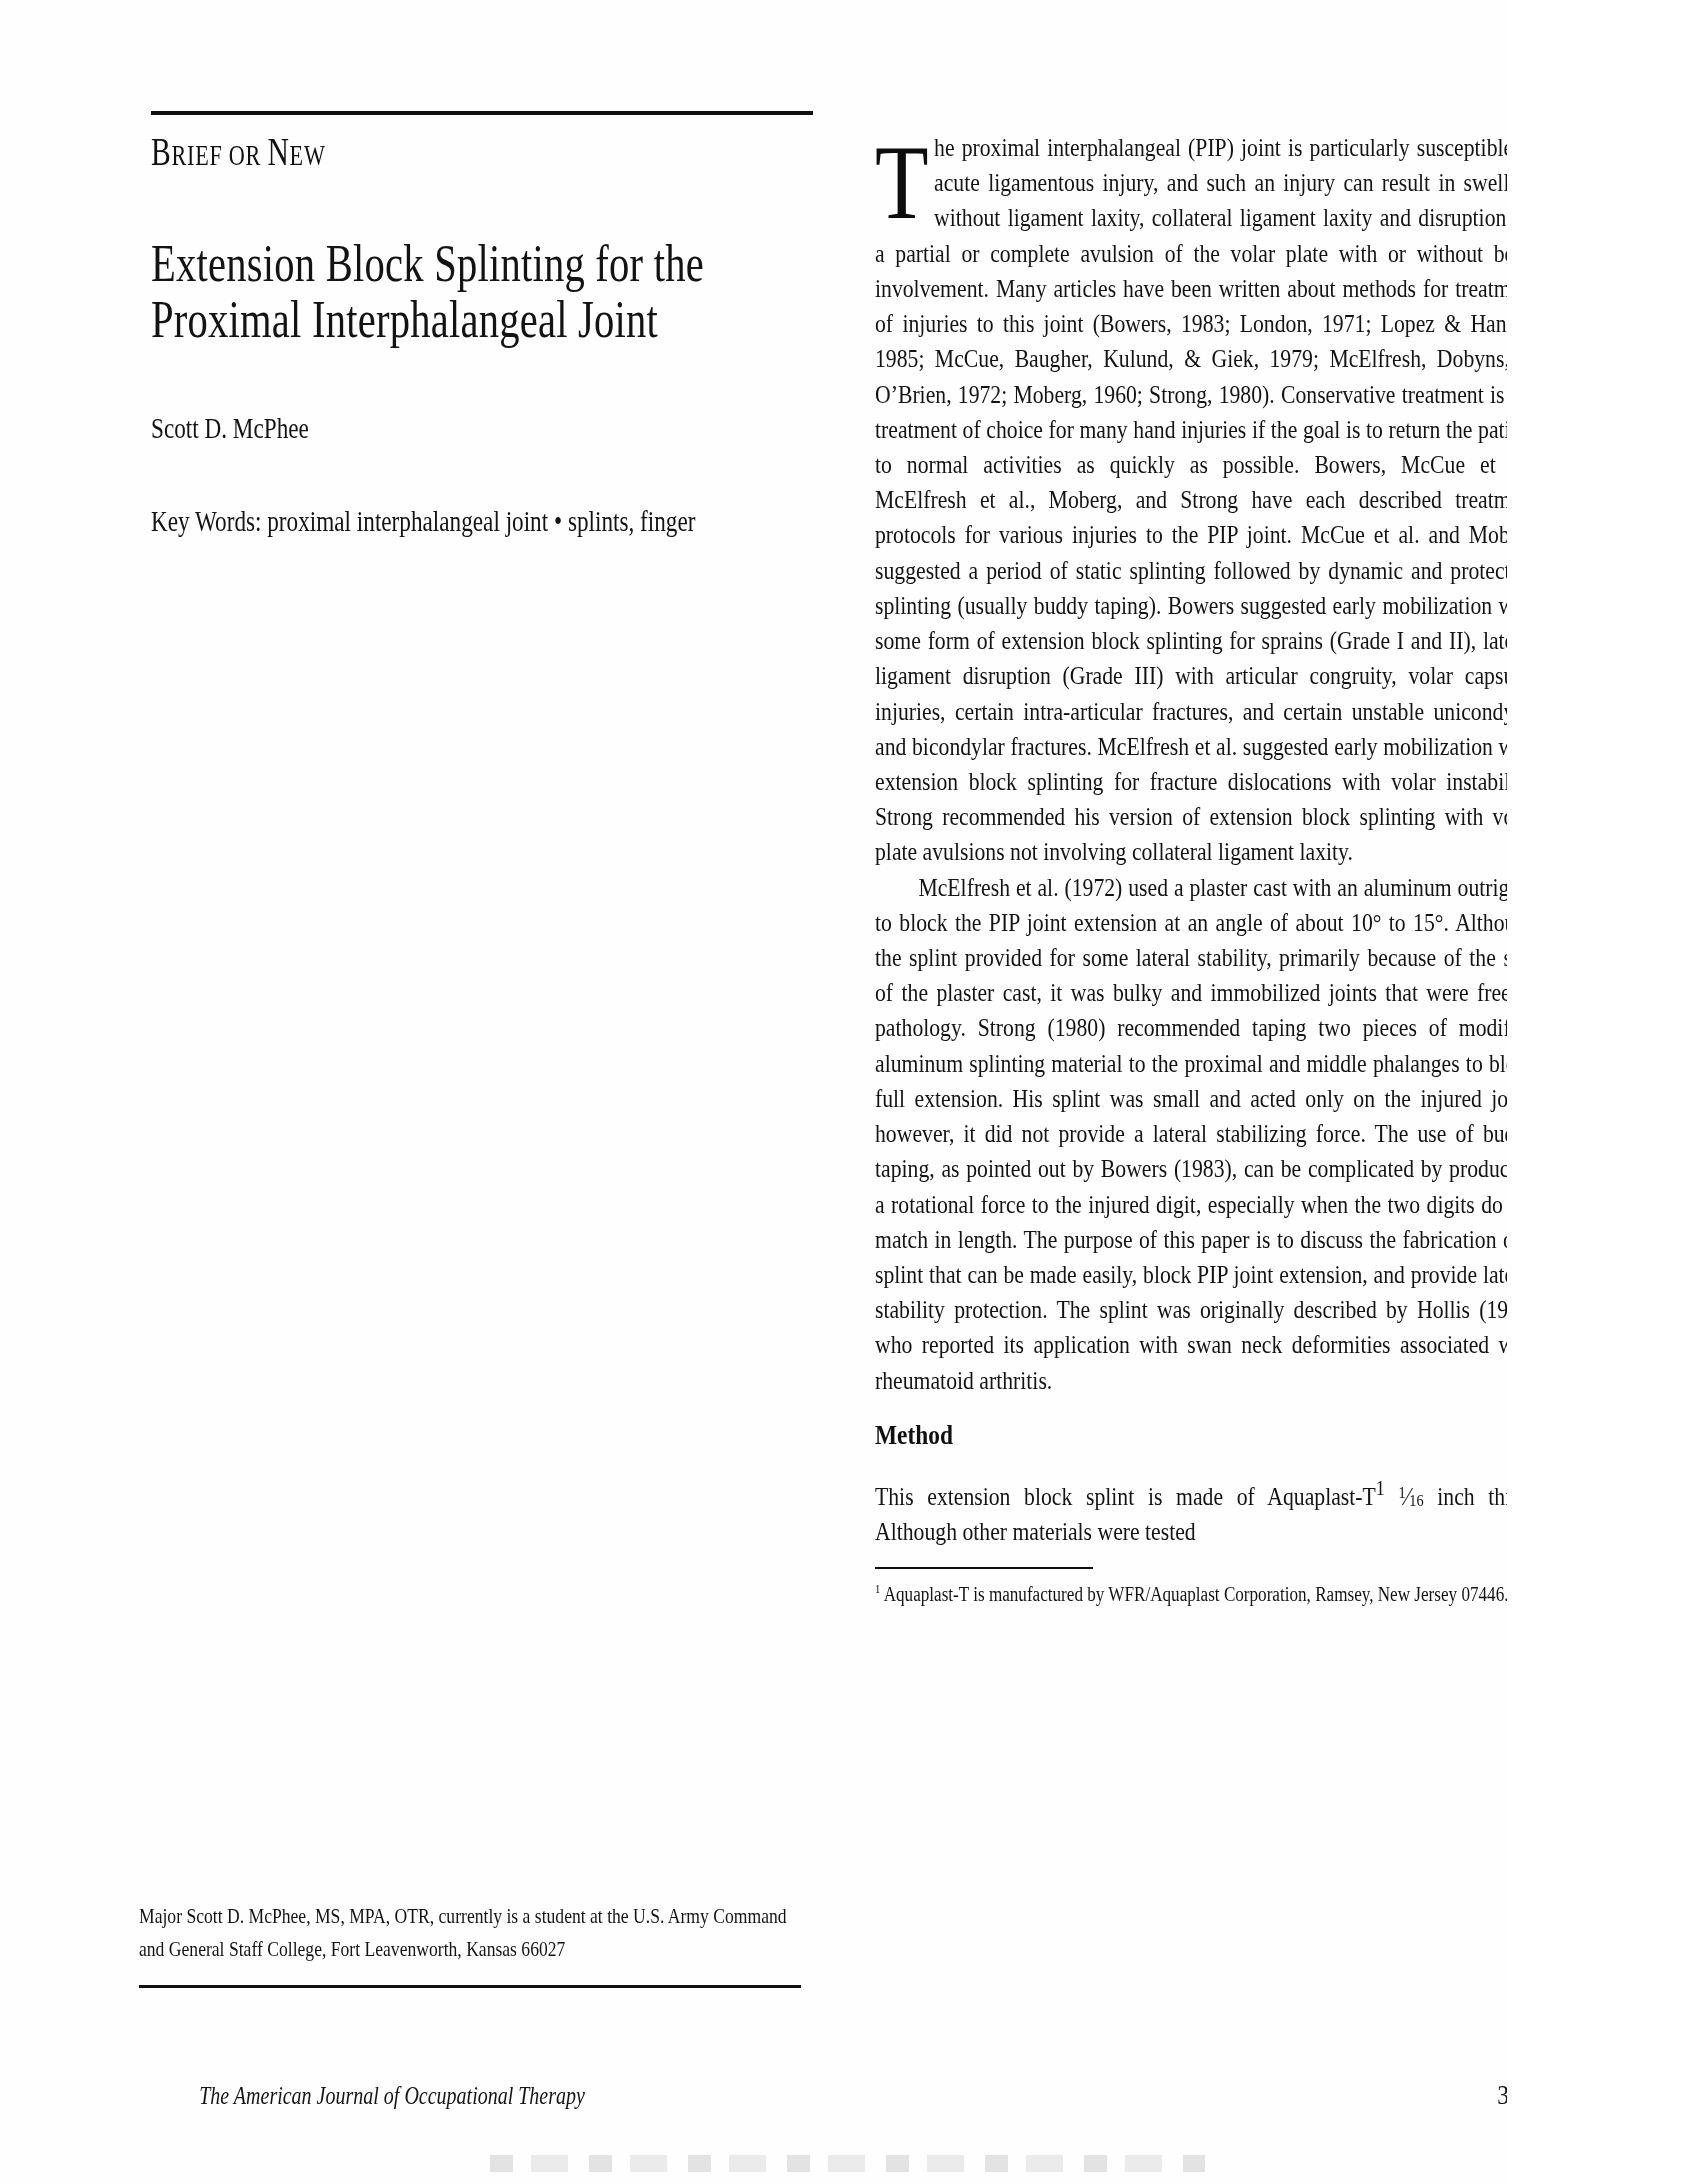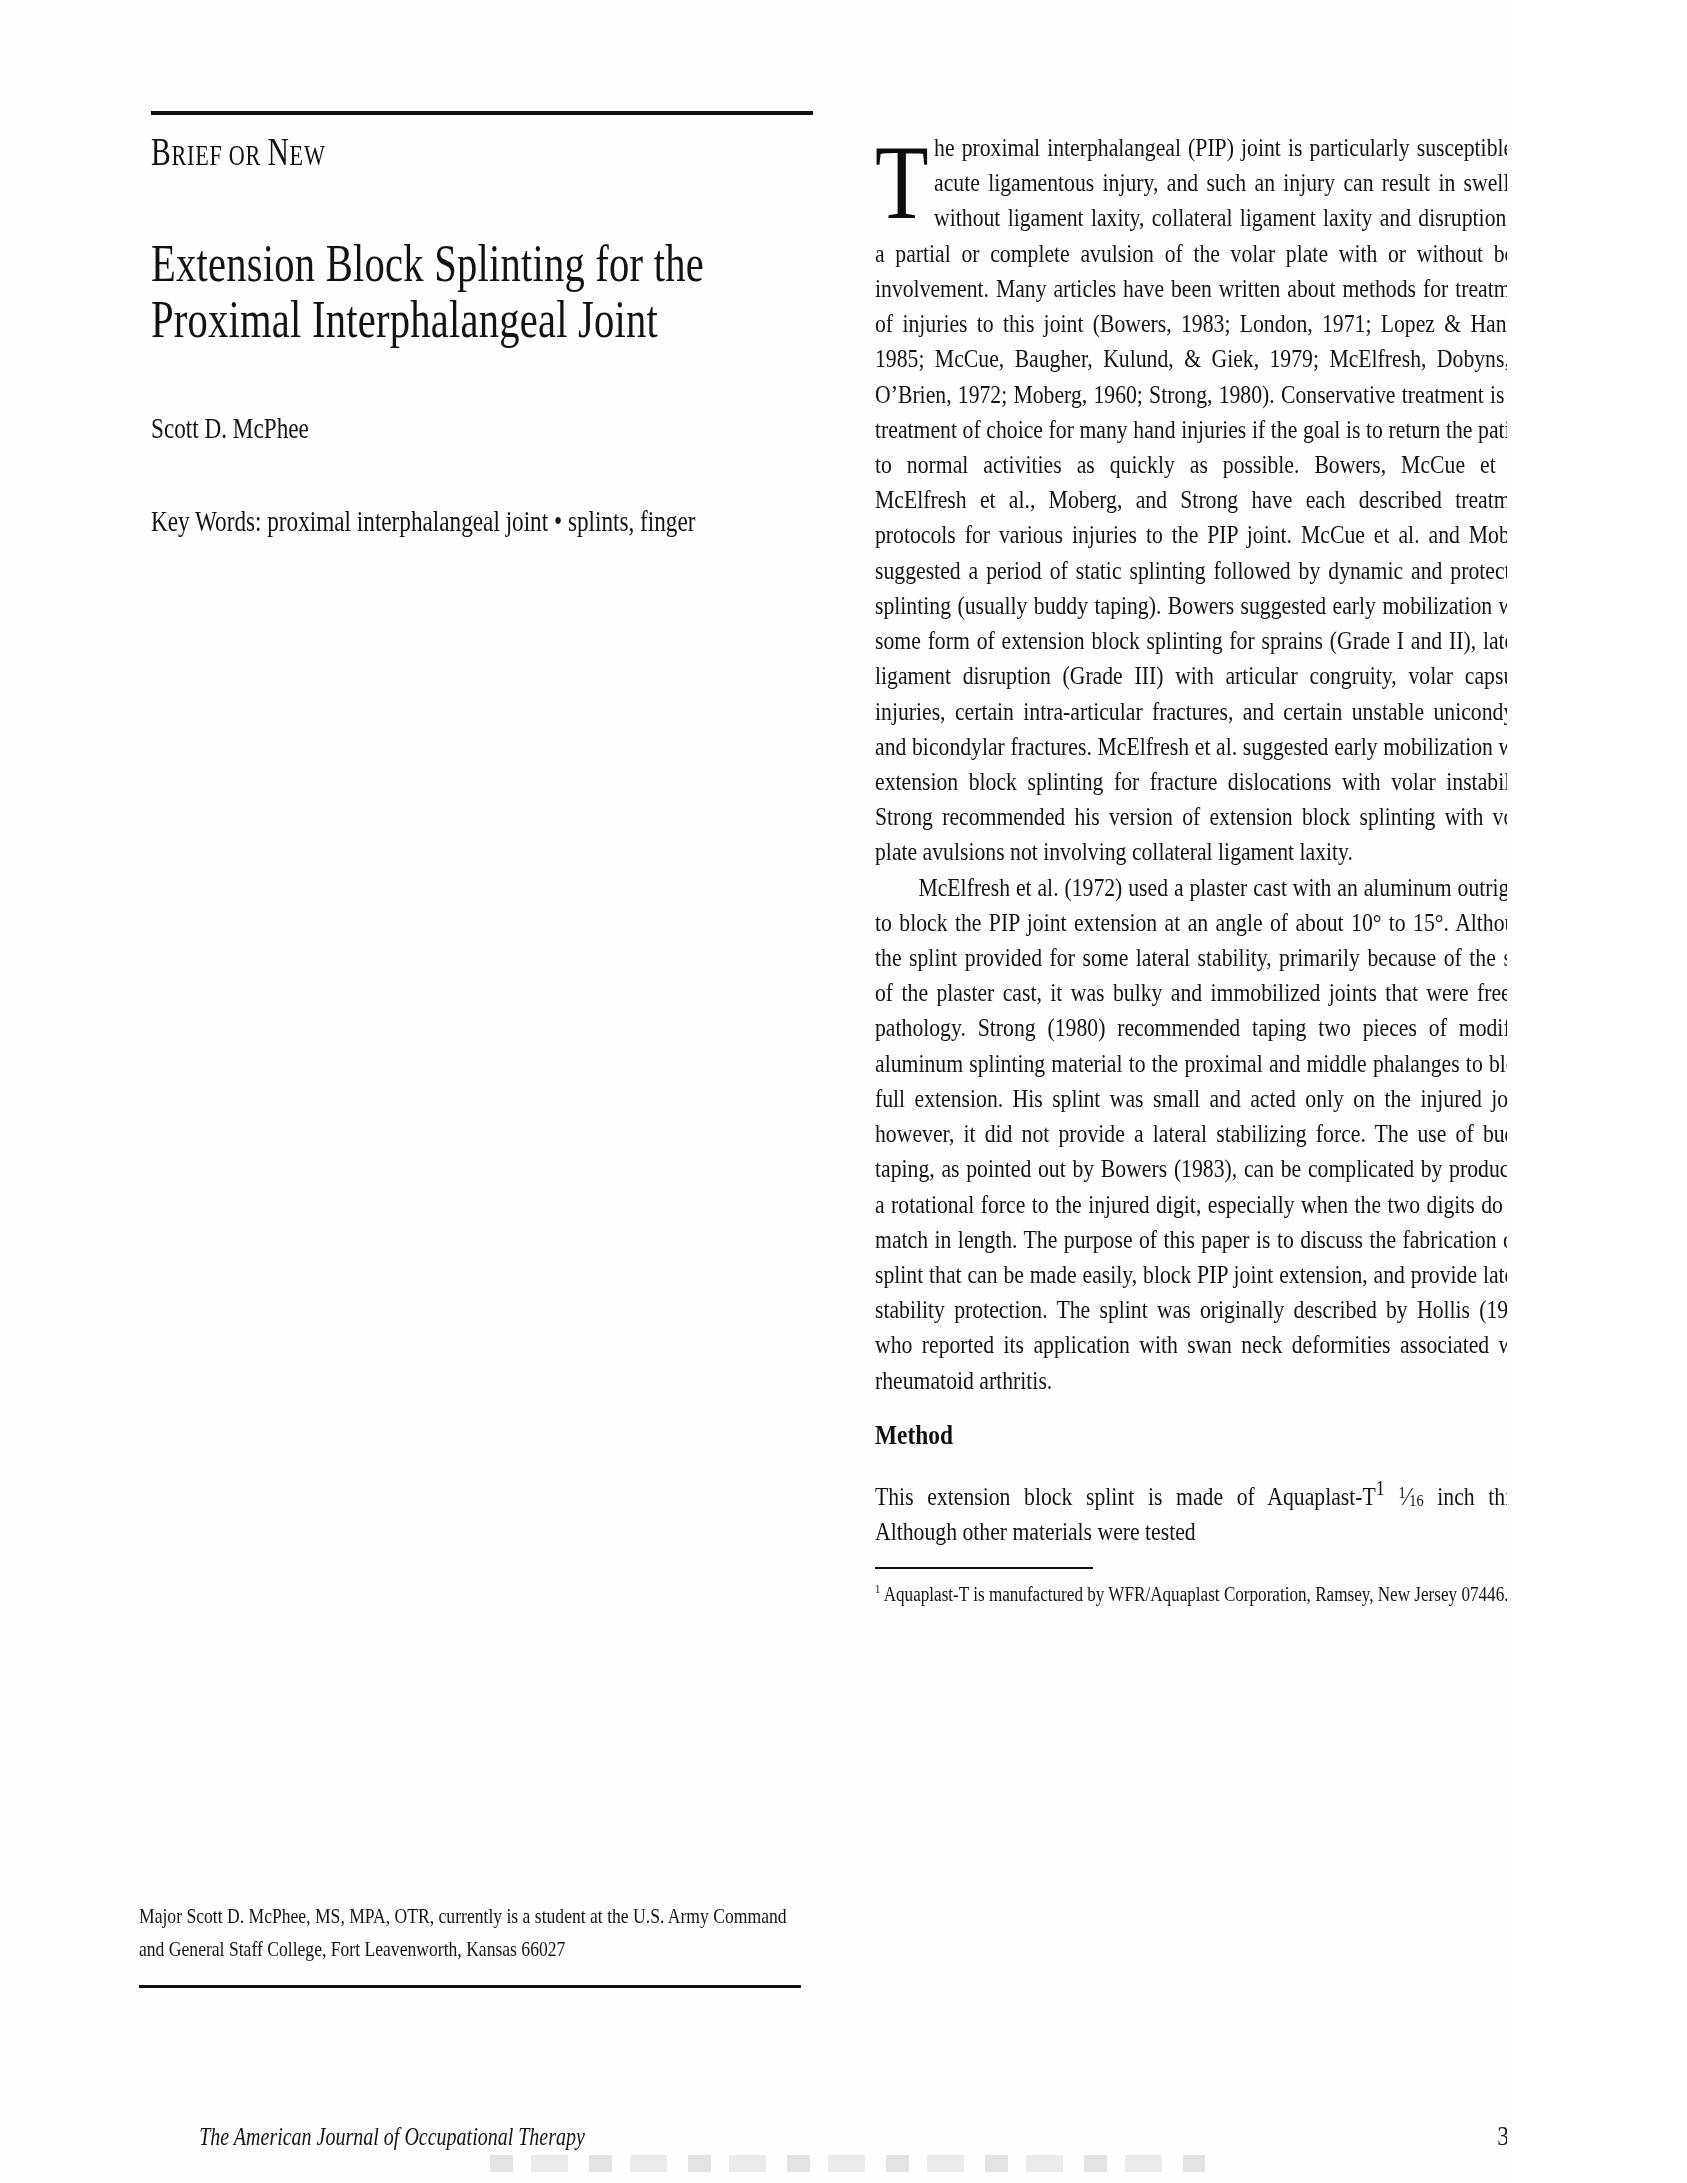--- a/index.html
+++ b/index.html
@@ -173,21 +173,20 @@
 
   
   .footer {
     position: absolute;
     left: 151px;
     top: 2079px;
     width: 1385px;
     display: flex;
     align-items: baseline;
     justify-content: space-between;
-    margin-top: 41px;
   }
   .footer-journal {
     font-style: italic;
     font-size: 25px;
     transform: scaleX(0.80);
     transform-origin: left baseline;
     color: #131313;
     white-space: nowrap;
   }
   .footer-page {

